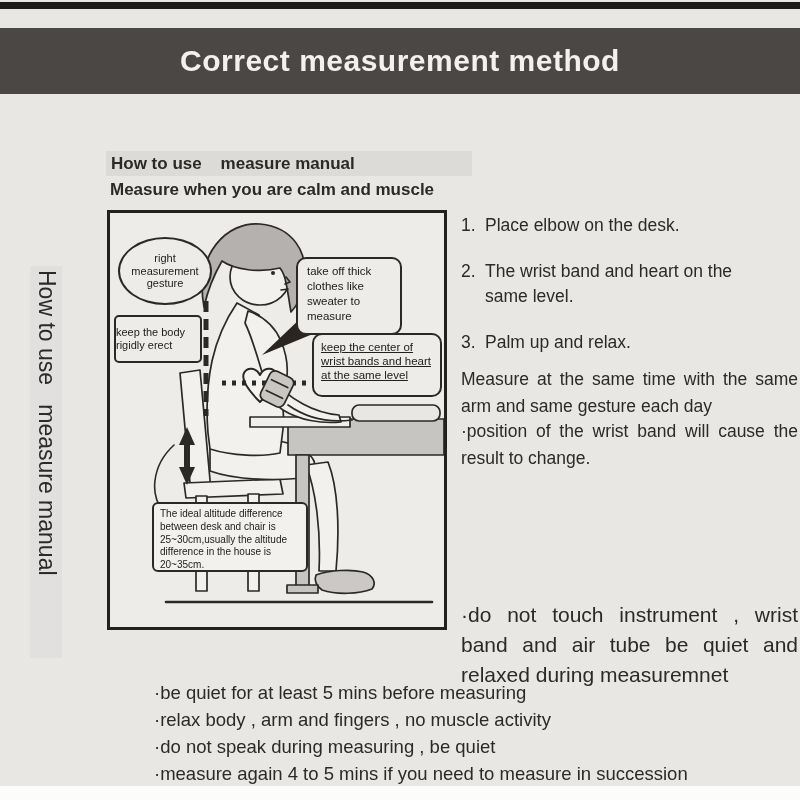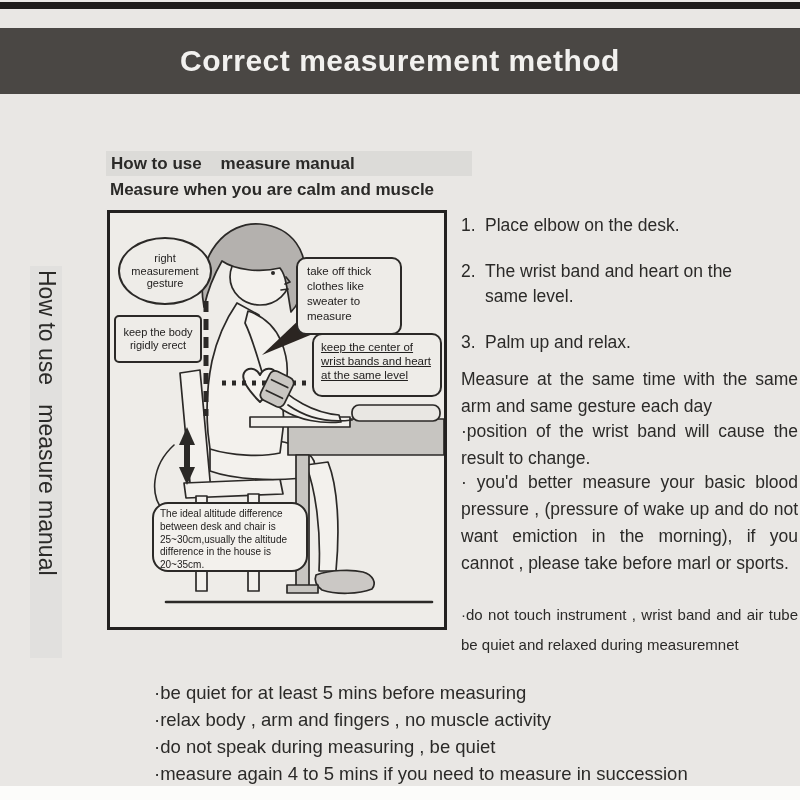--- a/index.html
+++ b/index.html
@@ -15,36 +15,36 @@
   .section-heading{position:absolute;left:106px;top:151px;width:366px;height:25px;background:#dcdbd8;
                    font-size:17px;font-weight:bold;line-height:25px;padding-left:5px;white-space:pre;box-sizing:border-box;}
   .section-subheading{position:absolute;left:110px;top:180px;font-size:17px;font-weight:bold;}
   .figure{position:absolute;left:107px;top:210px;width:334px;height:414px;background:#eeece8;
           border:3px solid #232120;box-sizing:content-box;}
   .figure svg{position:absolute;left:0;top:0;width:334px;height:414px;}
   .callout{position:absolute;border:2px solid #2b2927;color:#232120;box-sizing:border-box;background:#eeece8;}
   .co-oval{left:8px;top:24px;width:94px;height:68px;border-radius:50%;display:flex;align-items:center;
            justify-content:center;text-align:center;font-size:11px;line-height:1.15;padding:2px 6px;}
   .co-erect{left:4px;top:102px;width:88px;height:48px;border-radius:5px;display:flex;align-items:center;
-            justify-content:center;text-align:center;font-size:11px;line-height:1.18;}
+            justify-content:center;font-size:11px;line-height:1.18;}
   .co-clothes{left:186px;top:44px;width:106px;height:78px;border-radius:10px;font-size:11.5px;
               line-height:1.3;padding:5px 9px;}
   .co-wrist{left:202px;top:120px;width:130px;height:64px;border-radius:10px;font-size:11.5px;
             line-height:1.22;padding:5px 7px;text-decoration:underline;}
-  .co-alt{left:42px;top:289px;width:156px;height:70px;border-radius:16px;font-size:10px;
+  .co-alt{left:42px;top:289px;width:156px;height:70px;border-radius:6px;font-size:10px;
           line-height:1.28;padding:4px 6px;background:#f3f1ed;}
   .step-list{position:absolute;left:461px;top:213px;width:337px;}
   .step{display:flex;font-size:17.5px;line-height:25px;margin-bottom:21px;}
   .step-num{flex:none;width:24px;}
   .step-text{width:278px;}
   .note{position:absolute;left:461px;width:337px;text-align:justify;}
   .note1{top:366px;font-size:17.5px;line-height:27px;}
   .note2{top:418px;font-size:17.5px;line-height:27px;}
   .note3{top:469px;font-size:17.5px;line-height:27px;}
-  .note4{top:600px;font-size:15px;line-height:30px;}
+  .note4{top:600px;font-size:21px;line-height:30px;}
   .bottom-tips{position:absolute;left:110px;top:679px;width:680px;font-size:18.5px;line-height:27px;}
   .tip{white-space:nowrap;margin-left:44px;}
   .bottom-strip{position:absolute;left:0;top:786px;width:800px;height:14px;background:#fcfcfa;}
 </style>
 </head>
 <body>
 
 <div class="page">
 
   <div class="top-strip"></div>
@@ -142,21 +142,20 @@
       <span class="step-text">The wrist band and heart on the same level.</span>
     </div>
     <div class="step">
       <span class="step-num">3.</span>
       <span class="step-text">Palm up and relax.</span>
     </div>
   </div>
 
   <div class="note note1">Measure at the same time with the same arm and same gesture each day</div>
   <div class="note note2">·position of the wrist band will cause the result to change.</div>
-  <div class="note note3">· you'd better measure your basic blood pressure , (pressure of wake up and do not want emiction in the morning), if you cannot , please take before marl or sports.</div>
   <div class="note note4">·do not touch instrument , wrist band and air tube be quiet and relaxed during measuremnet</div>
 
   <div class="bottom-tips">
     <div class="tip">·be quiet for at least 5 mins before measuring</div>
     <div class="tip">·relax body , arm and fingers , no muscle activity</div>
     <div class="tip">·do not speak during measuring , be quiet</div>
     <div class="tip">·measure again 4 to 5 mins if you need to measure in succession</div>
   </div>
 
   <div class="bottom-strip">

